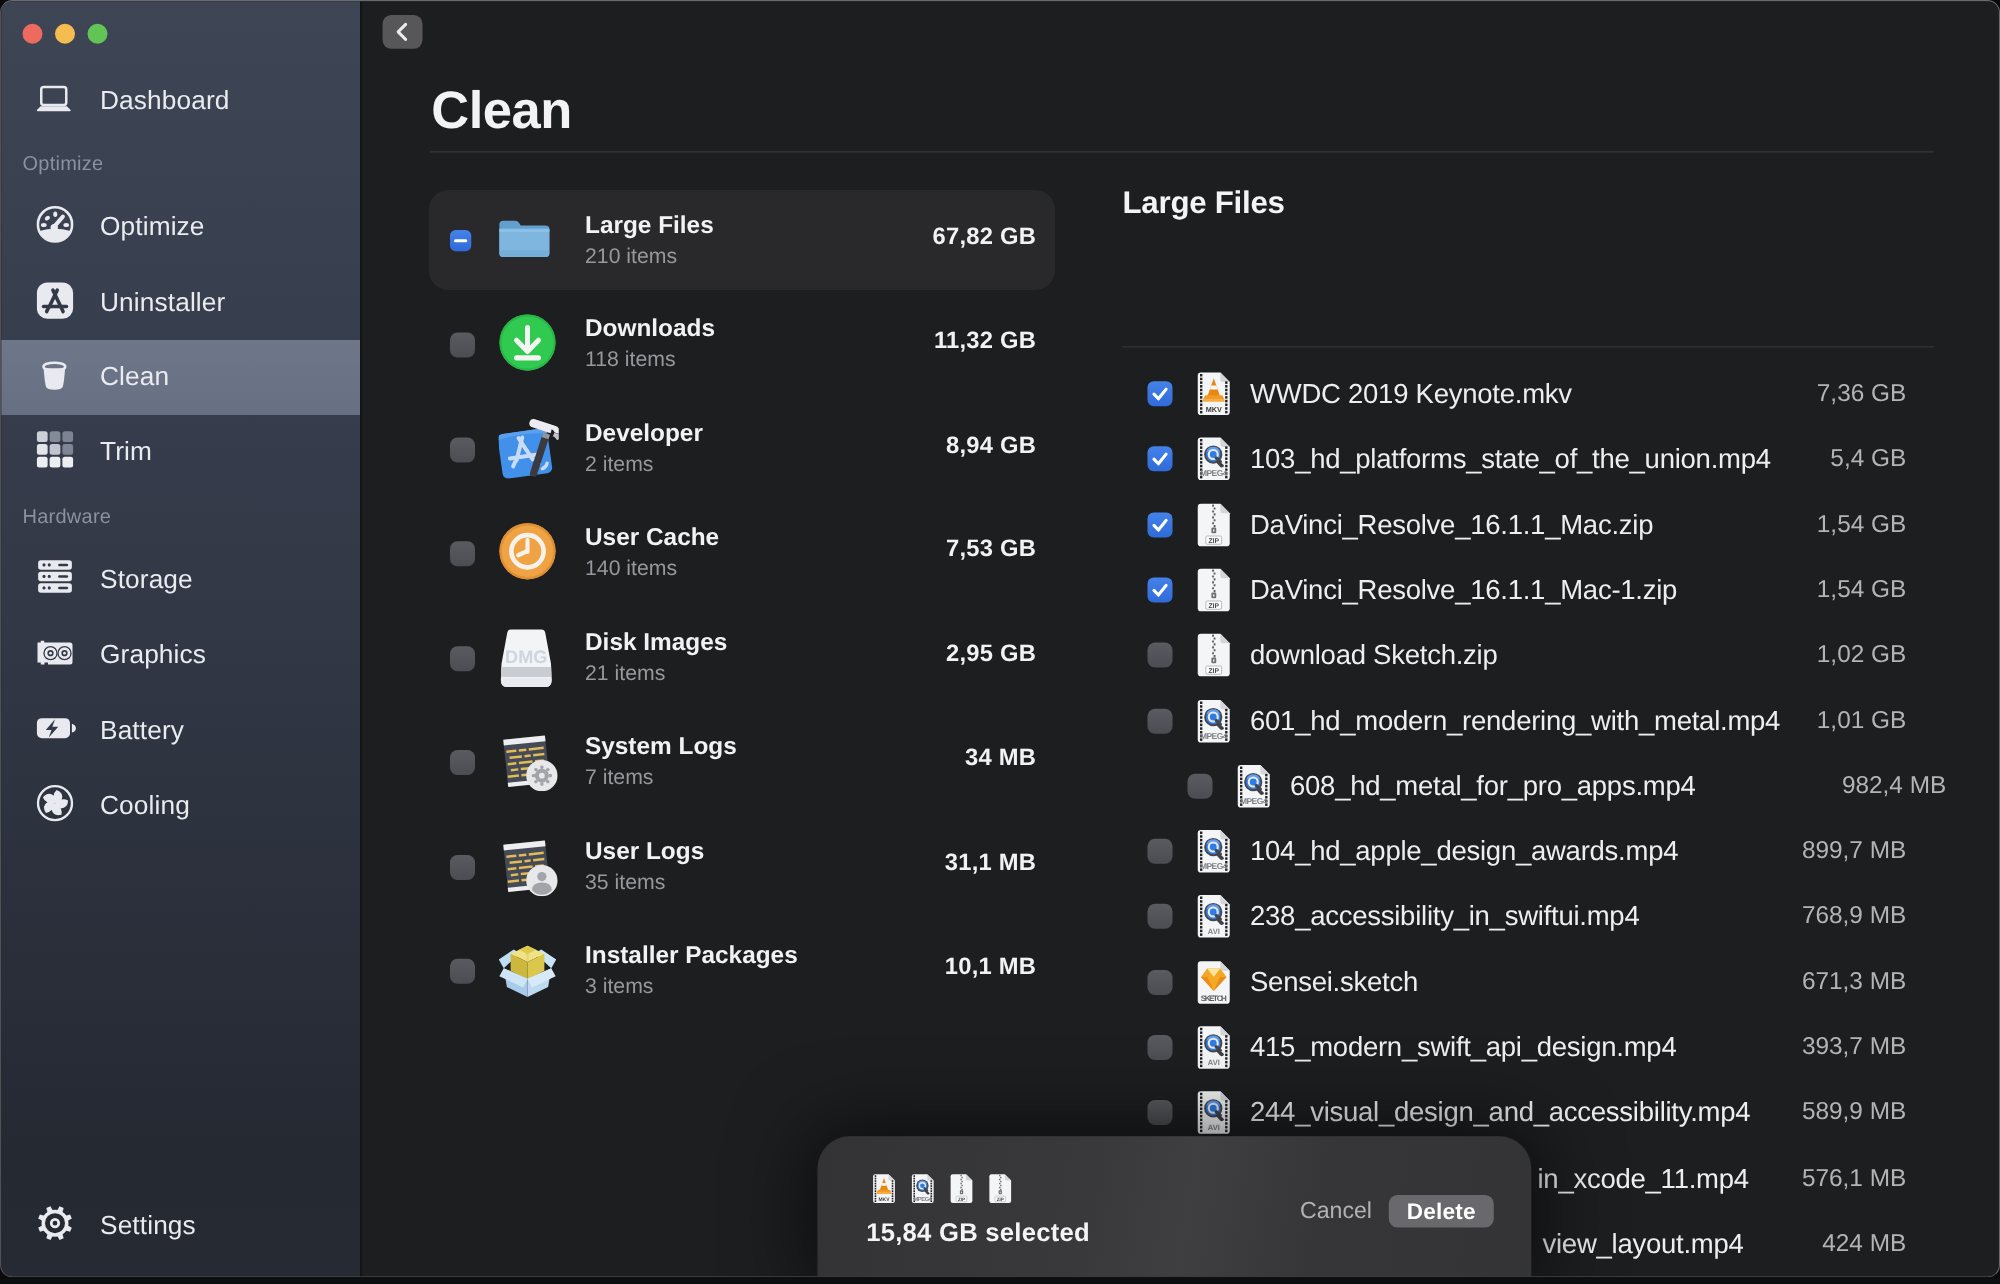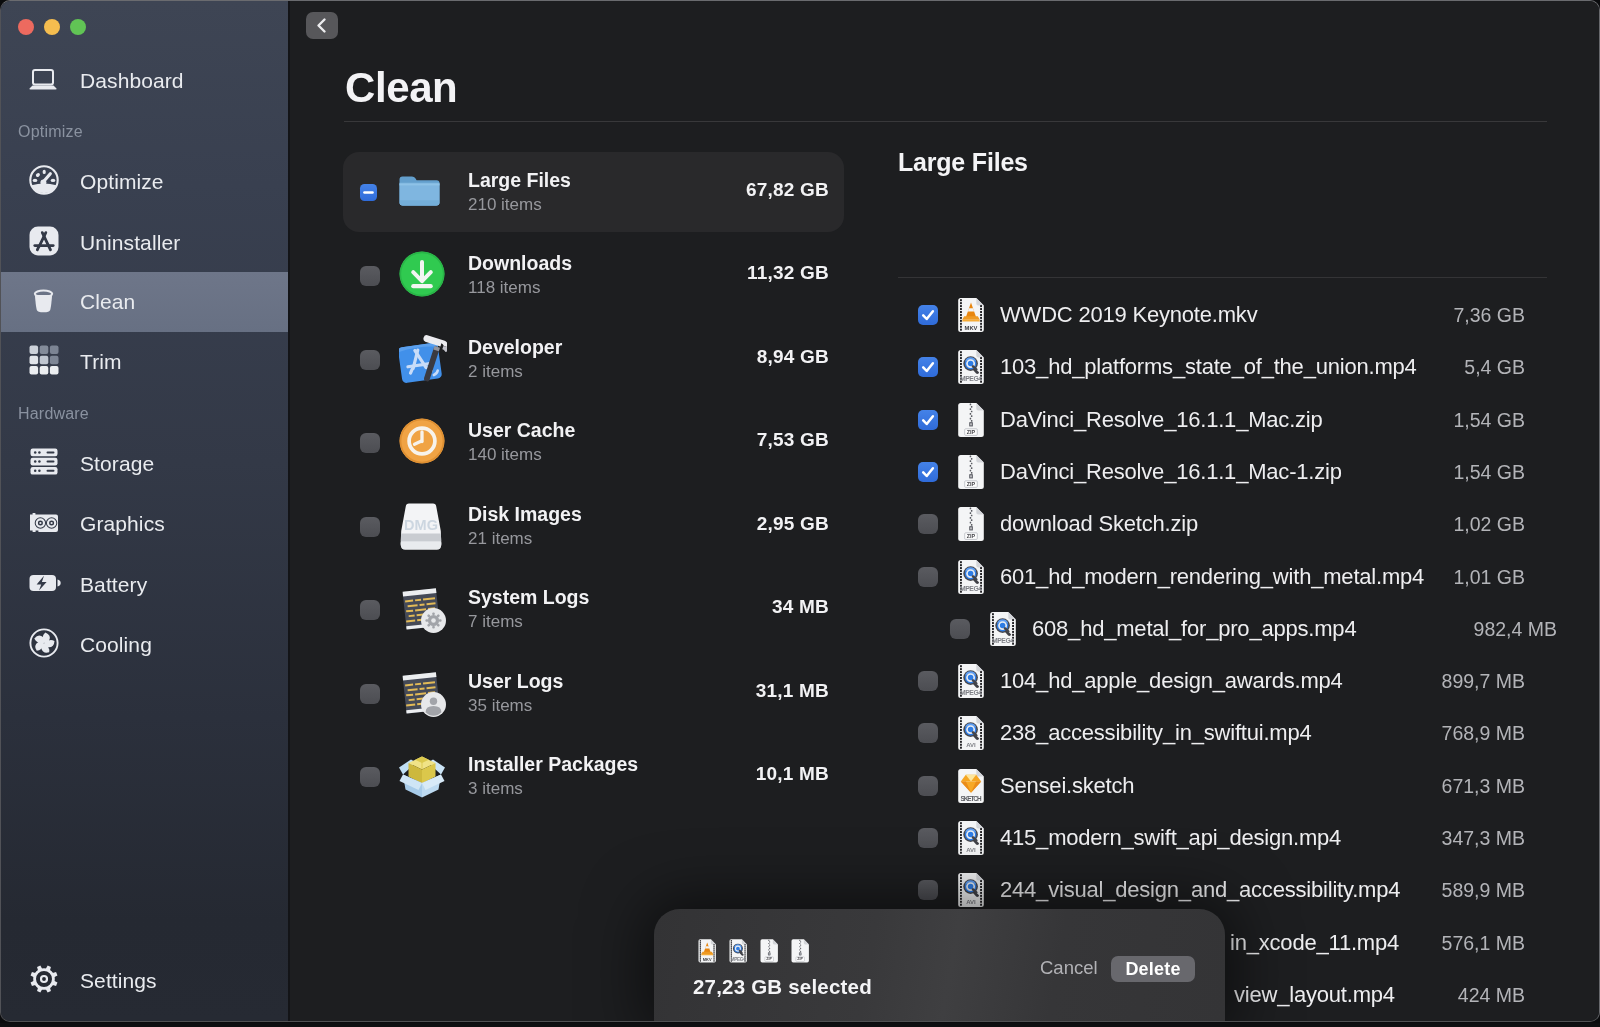--- a/index.html
+++ b/index.html
@@ -735,21 +735,21 @@
             <rect x="24.1" y="32.7" width="1.9" height="2" fill="#222225"></rect>
             <circle cx="14.6" cy="15.6" r="7.3" fill="#47484e"></circle>
             <path d="M18.6 20.2 L22.3 23.4 Q23.9 24.6 22.5 25.6 Q20.9 26.4 19.9 25.2 L16.6 21.6 z" fill="#3f4046"></path>
             <circle cx="14.6" cy="15.6" r="5.8" fill="#2e7ce4"></circle>
             <path d="M9 13.6 a5.8 5.8 0 0 1 11.2 0 q-5.6-2.8-11.2 0z" fill="#5d9cf0"></path>
             <circle cx="14.6" cy="15.6" r="3.6" fill="none" stroke="#e8ecf2" stroke-width="1.7"></circle>
             <path d="M17 18.4 L20.3 21.4" stroke="#44454b" stroke-width="2.6" stroke-linecap="round"></path>
             <text x="15" y="33" font-size="6" font-weight="700" fill="#7f8187" text-anchor="middle" font-family="Liberation Sans">AVI</text>
           </svg></span>
 <span class="fn">415_modern_swift_api_design.mp4</span>
-<span class="fs">347,3 MB</span>
+<span class="fs">393,7 MB</span>
 </div>
 <div class="frow" style="left:600px;top:863.3px;width:635px;">
 <span class="cb">
           <span class="ck off" style="display:block;position:relative;"></span>
         </span>
 <span class="fic"><svg width="30" height="38" viewBox="0 0 30 38">
             <path d="M2.2 4.5 Q2.2 2 4.7 2 H20.3 L27.8 9.5 V33.5 Q27.8 36 25.3 36 H4.7 Q2.2 36 2.2 33.5 z" fill="#f4f5f6"></path>
             <path d="M20.3 2 L27.8 9.5 H22.3 Q20.3 9.5 20.3 7.5 z" fill="#d3d5d9"></path>
             <rect x="4" y="3.2" width="1.9" height="2" fill="#222225"></rect>
             <rect x="4" y="6.15" width="1.9" height="2" fill="#222225"></rect>
@@ -884,18 +884,18 @@
               <rect x="13.7" y="12" width="1.5" height="1.7" rx="0.3" fill="#5b5d63"></rect>
               <rect x="14.9" y="14.35" width="1.5" height="1.7" rx="0.3" fill="#5b5d63"></rect>
               <rect x="13.7" y="16.7" width="1.5" height="1.7" rx="0.3" fill="#5b5d63"></rect>
               <rect x="14.9" y="19.05" width="1.5" height="1.7" rx="0.3" fill="#5b5d63"></rect>
               <rect x="13.1" y="21" width="3.9" height="4.6" rx="0.9" fill="#6e7077"></rect>
               <rect x="14.45" y="22.3" width="1.1" height="2" rx="0.5" fill="#eceded"></rect>
               <rect x="8.7" y="27.8" width="12.6" height="6.6" rx="1" fill="#fdfdfd" stroke="#b7bac0" stroke-width=".8"></rect>
               <text x="15" y="33" font-size="5.4" font-weight="700" fill="#46464b" text-anchor="middle" font-family="Liberation Sans">ZIP</text>
             </g>
           </svg></span>
-<div id="tbsel">27,23 GB selected</div>
+<div id="tbsel">15,84 GB selected</div>
 <div id="tbcancel">Cancel</div>
 <div id="tbdelete">Delete</div>
 </div>
 </div>
 </div>
 <div id="winline"></div>
 </body></html>

